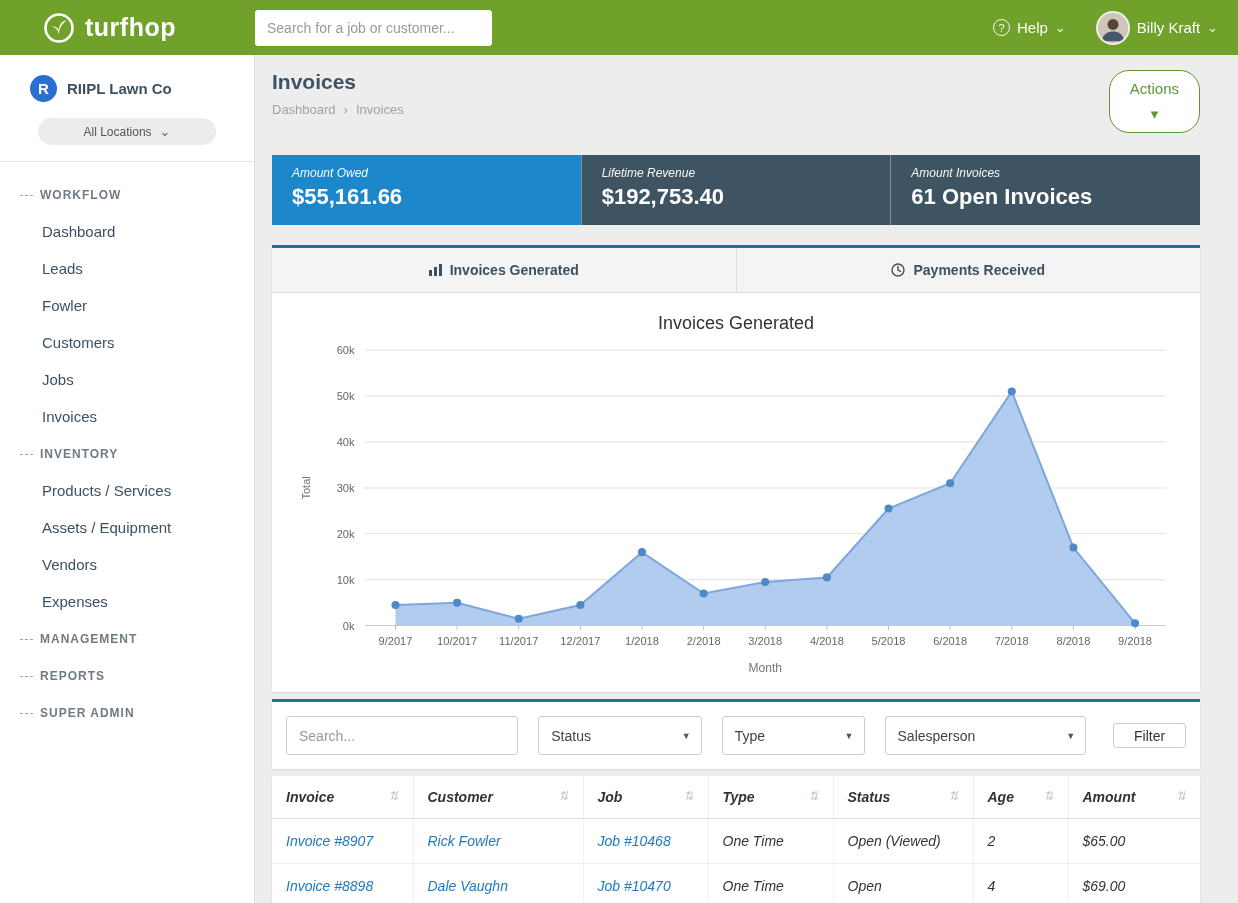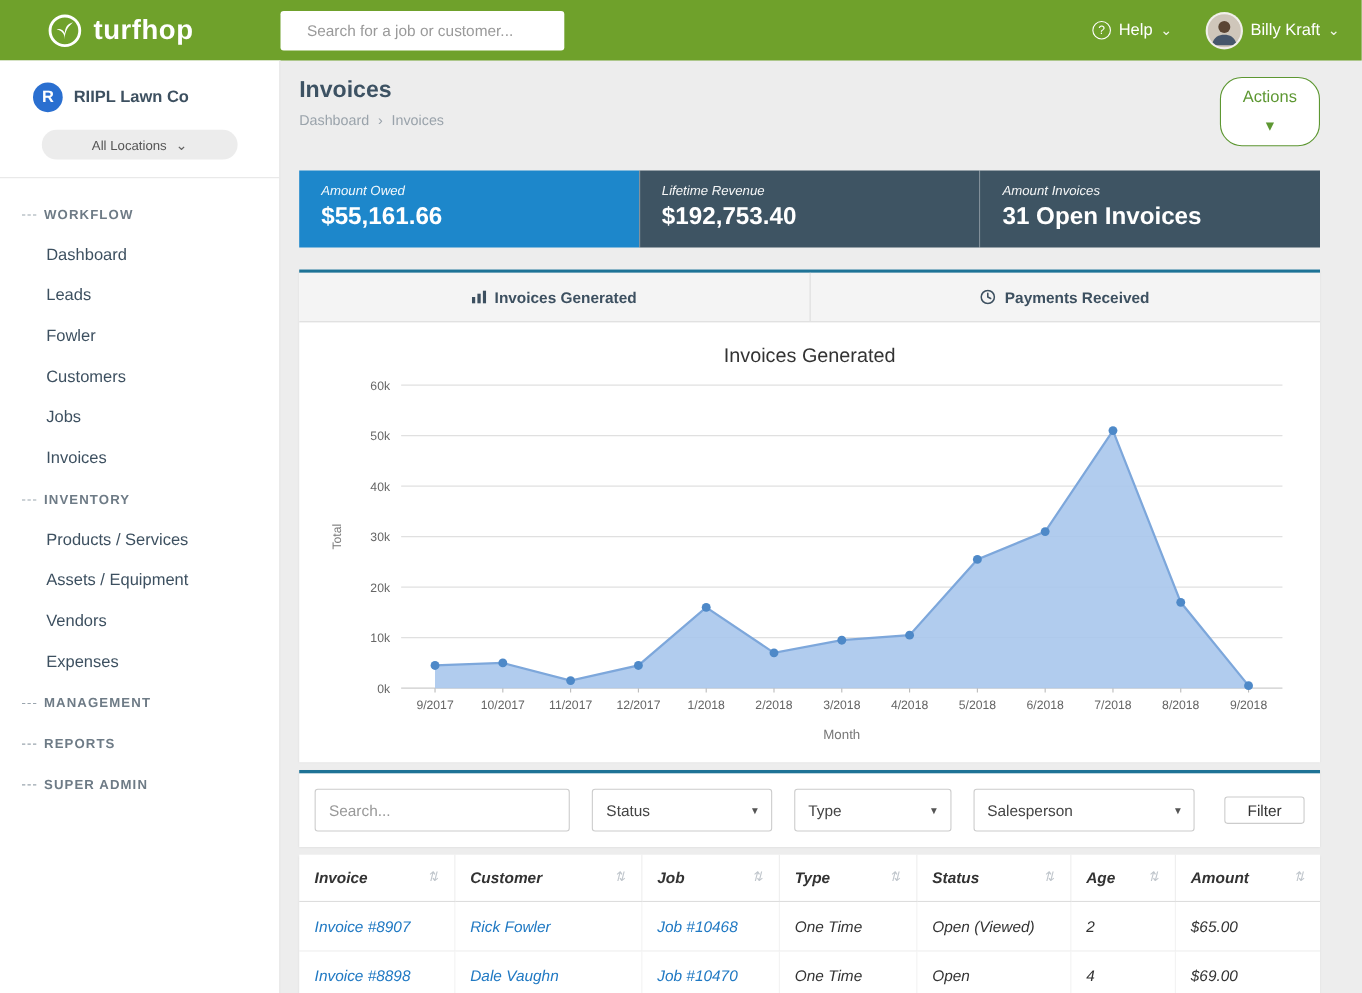--- a/index.html
+++ b/index.html
@@ -5,21 +5,21 @@
   * { margin:0; padding:0; box-sizing:border-box; }
   html,body { width:1238px; height:903px; overflow:hidden; background:#ededed;
     font-family:"Liberation Sans", sans-serif; }
   .app { width:1238px; height:903px; display:flex; flex-direction:column; }
 
   
   .topbar { height:55px; background:#6fa12b; display:flex; align-items:center;
     padding:0 20px; flex:0 0 55px; }
   .logo-wrap { width:235px; display:flex; align-items:center; gap:9px; padding-left:22px; }
   .logo-text { color:#fff; font-size:25px; font-weight:bold; letter-spacing:.5px; }
-  .topbar-search { width:258px; height:36px; border:none; border-radius:3px; padding:0 24px;
+  .topbar-search { width:237px; height:36px; border:none; border-radius:3px; padding:0 12px;
     font-size:14px; color:#ec4899; outline:none; background:#fff; }
   .topbar-search::placeholder { color:#9a9a9a; }
   .topbar-right { margin-left:auto; display:flex; align-items:center; gap:30px; color:#fff; }
   .help-menu, .user-menu { display:flex; align-items:center; gap:7px; cursor:pointer; font-size:15px; }
   .help-q { width:17px; height:17px; border:1px solid #fff; border-radius:50%; display:flex;
     align-items:center; justify-content:center; font-size:11px; }
   .chev { font-size:13px; opacity:.9; }
   .avatar { width:34px; height:34px; border-radius:50%; overflow:hidden; display:block;
     border:2px solid rgba(255,255,255,.65); background:#d8d0c6; }
 
@@ -204,21 +204,21 @@
         <div class="stat" style="background: rgb(29, 135, 203);">
           <div class="stat-label">Amount Owed</div>
           <div class="stat-value">$55,161.66</div>
         </div>
         <div class="stat" style="background: rgb(62, 84, 99);">
           <div class="stat-label">Lifetime Revenue</div>
           <div class="stat-value">$192,753.40</div>
         </div>
         <div class="stat" style="background: rgb(62, 84, 99);">
           <div class="stat-label">Amount Invoices</div>
-          <div class="stat-value">31 Open Invoices</div>
+          <div class="stat-value">61 Open Invoices</div>
         </div>
       </div>
 
       <section class="card accent-top chart-card">
         <div class="tabs">
           <div class="tab">
             <span style="display:flex;">
               <svg width="13" height="12" viewBox="0 0 13 12">
                   <rect x="0" y="6" width="3" height="6" fill="#3d5060"></rect>
                   <rect x="5" y="3" width="3" height="9" fill="#3d5060"></rect>

